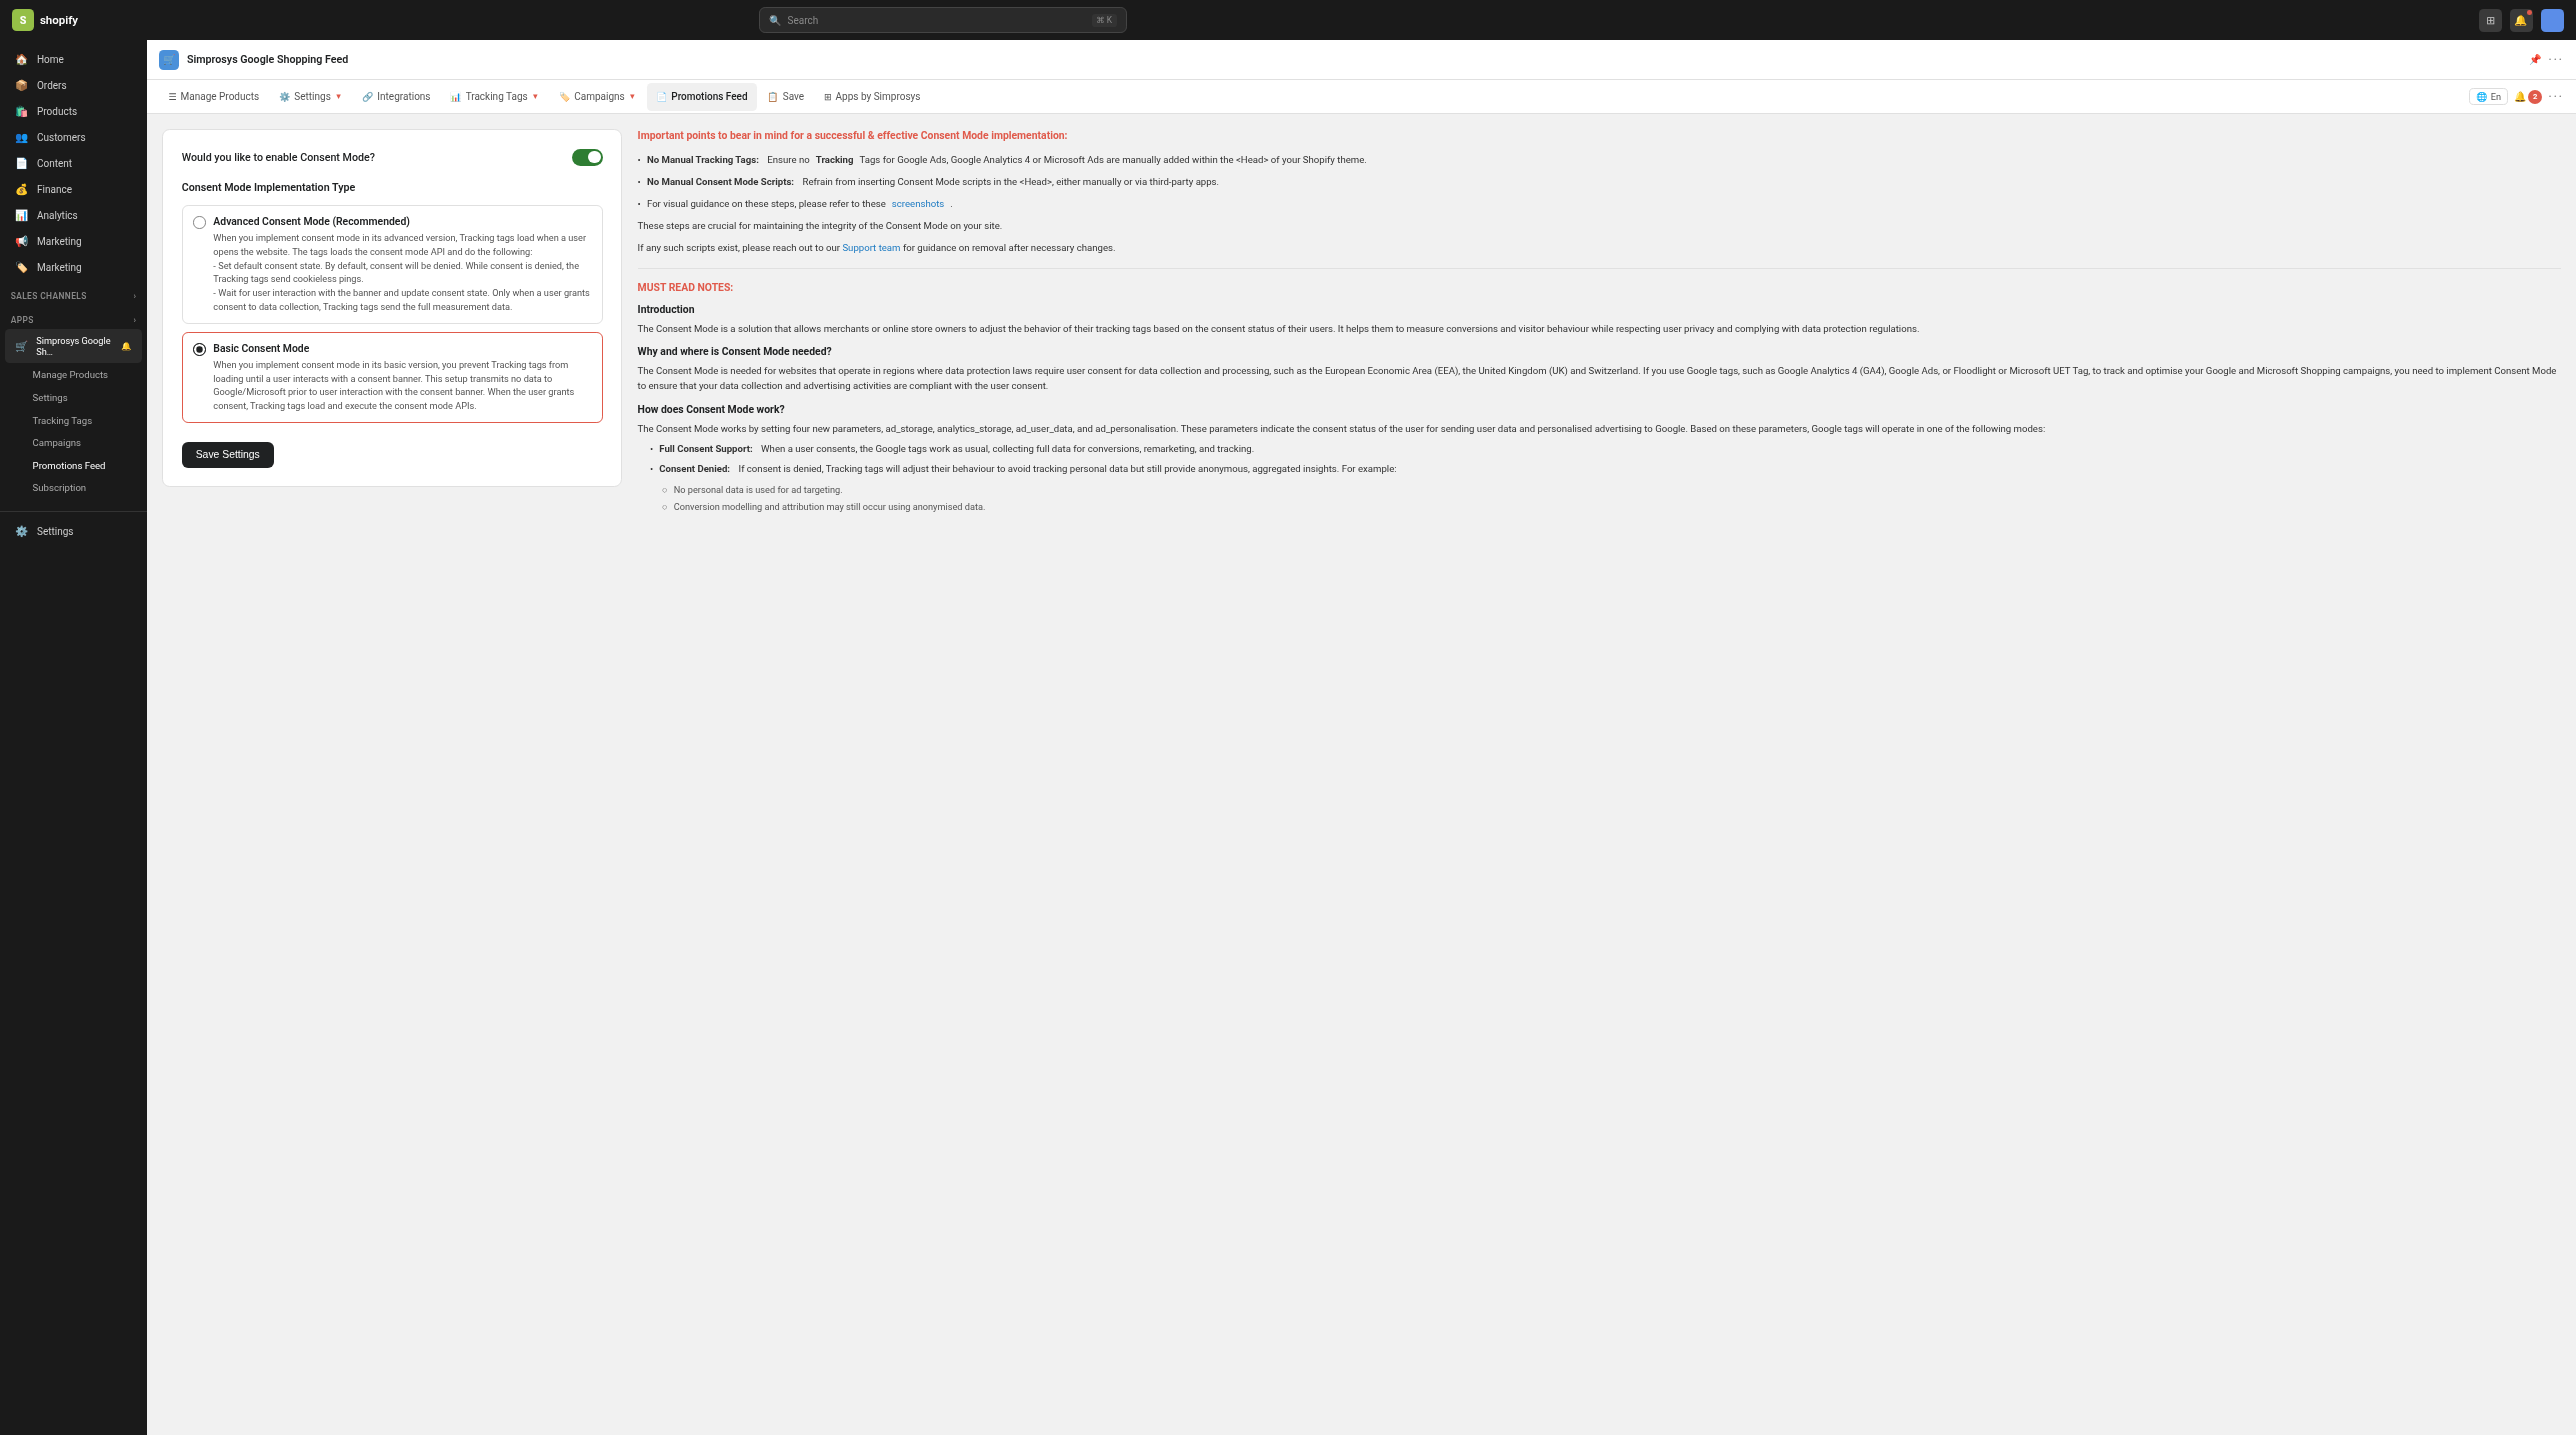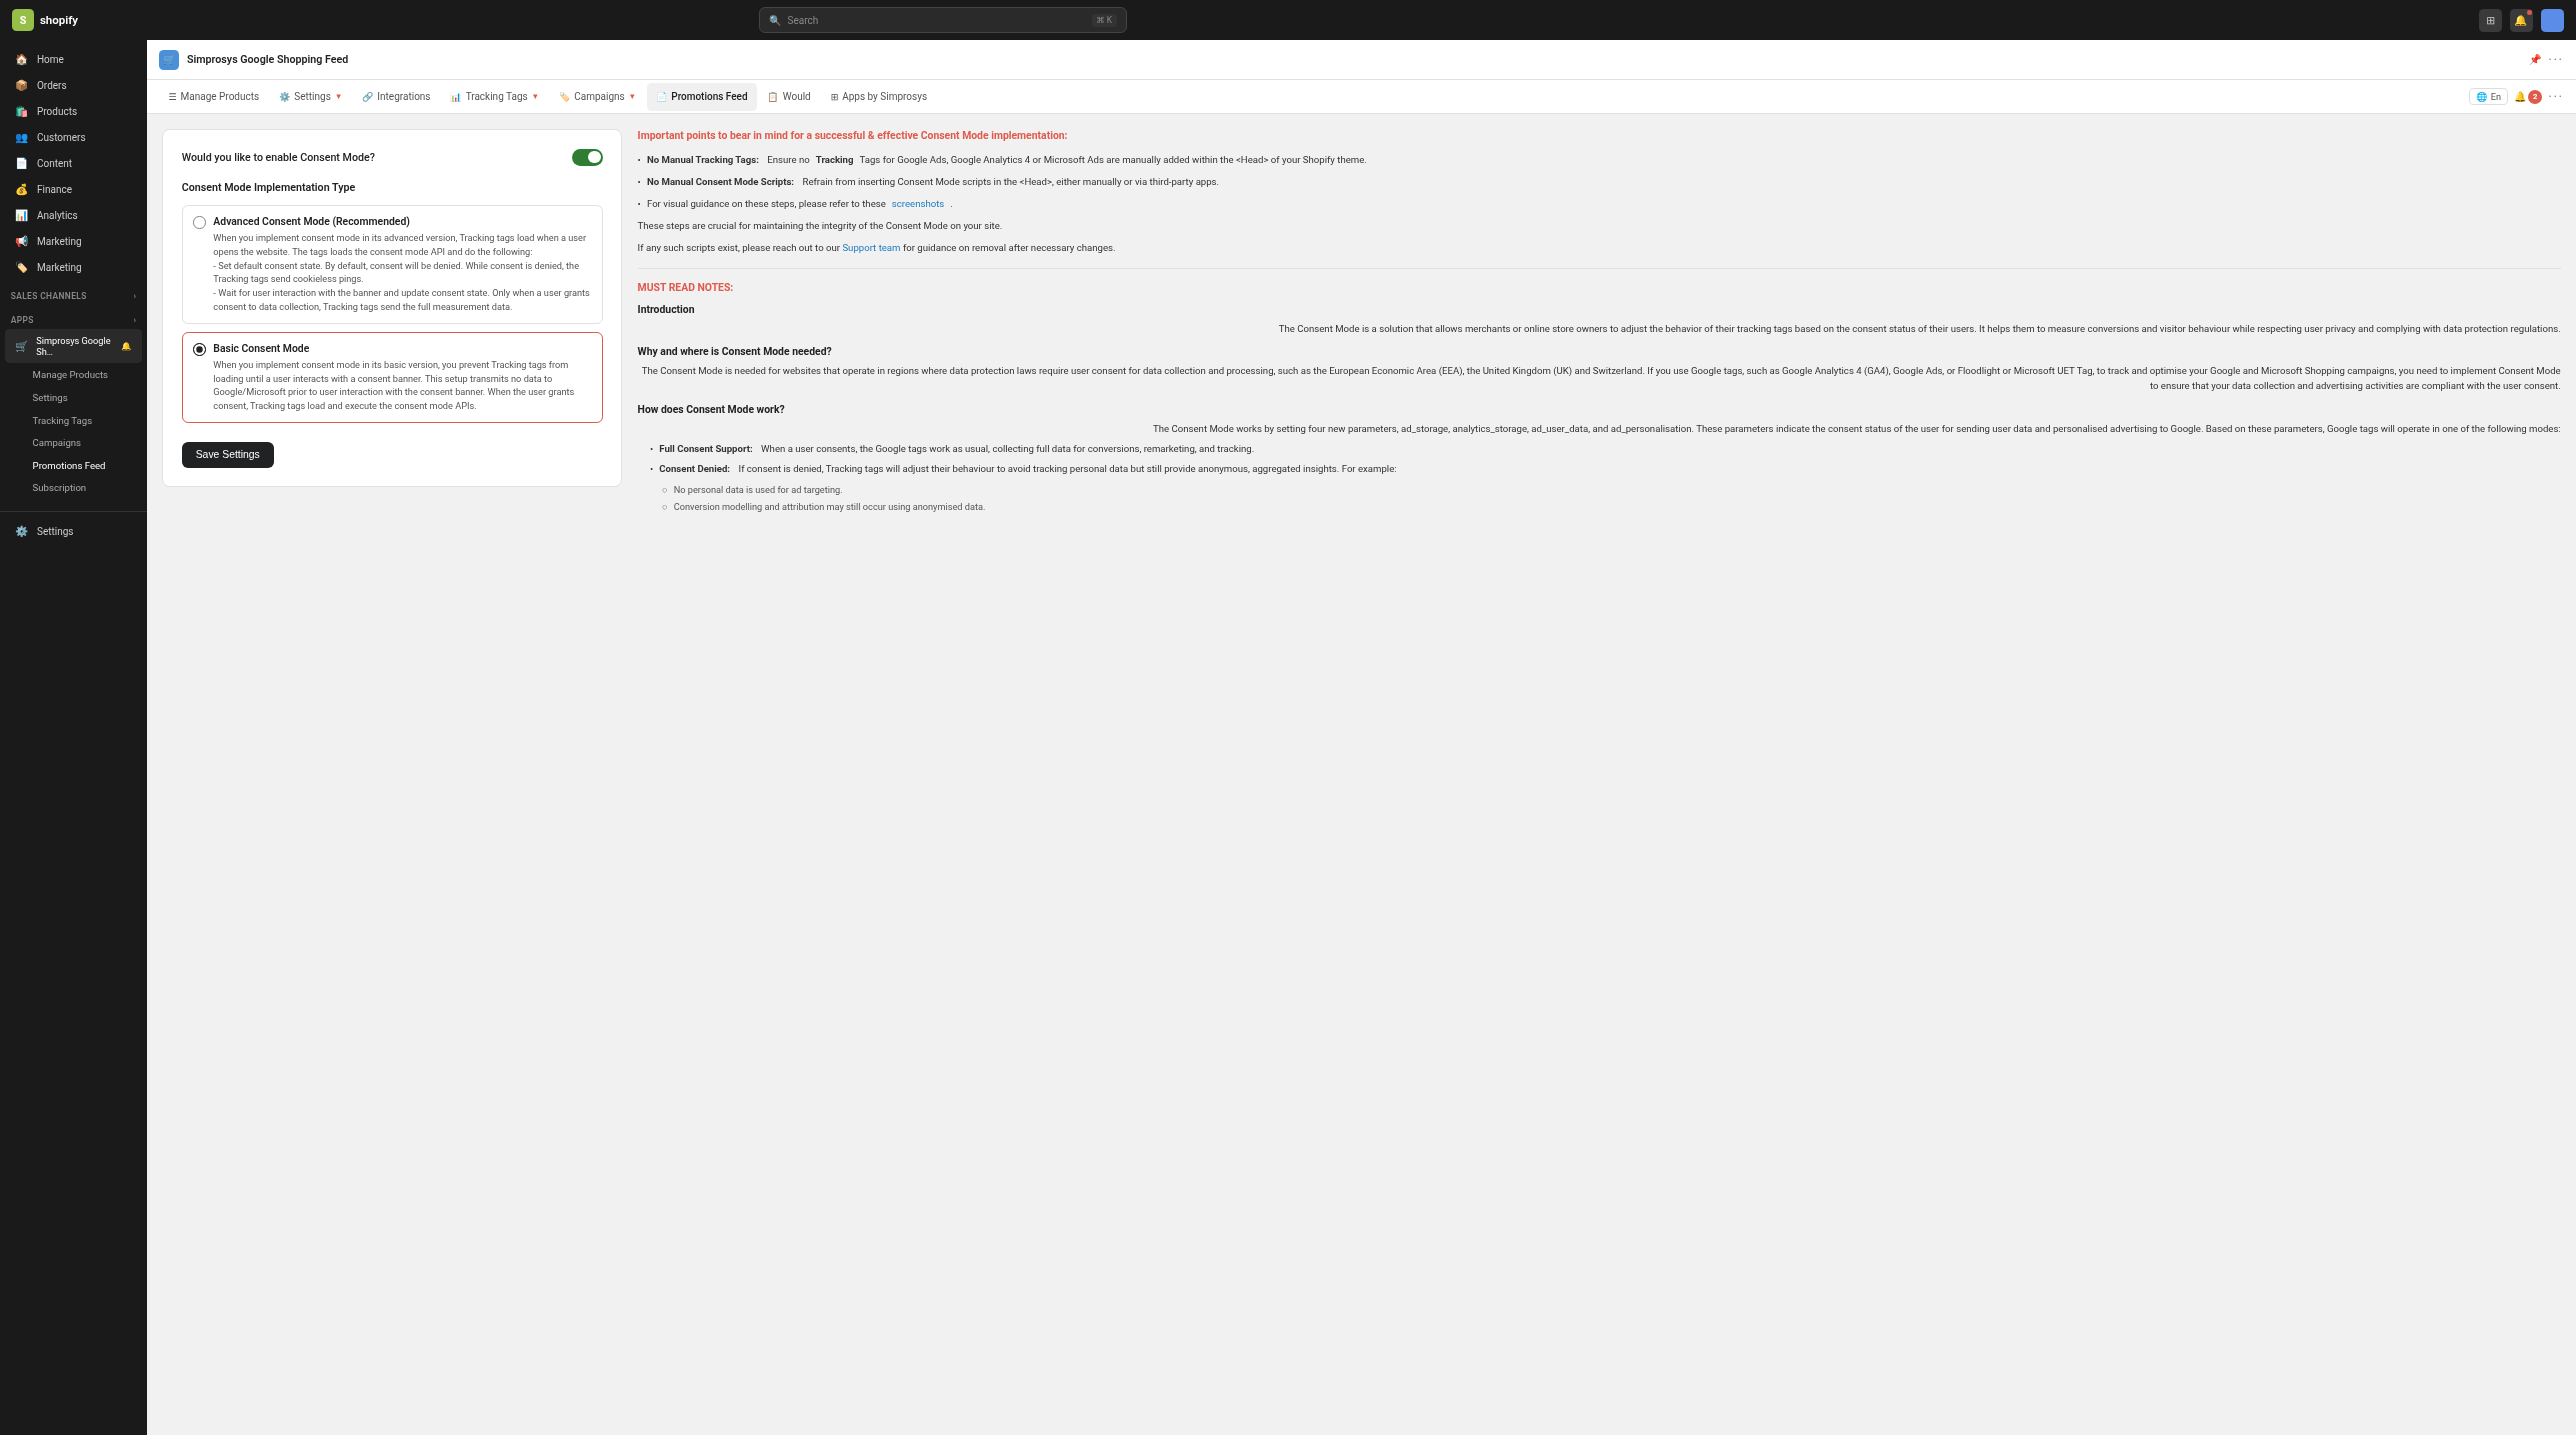--- a/index.html
+++ b/index.html
@@ -390,21 +390,20 @@
       font-weight: 700;
       color: #202223;
       margin-bottom: 4.6px;
       margin-top: 9.2px;
     }
     .info-body {
       font-size: 9.6px;
       color: #333;
       line-height: 1.6;
       margin-bottom: 6.1px;
-      text-align: right;
     }
     .info-sub-bullet {
       display: flex;
       gap: 6.1px;
       margin-bottom: 6.1px;
       font-size: 9.6px;
       color: #333;
       line-height: 1.5;
       padding-left: 12.3px;
     }
@@ -592,21 +591,21 @@
         <span class="tab-icon">🏷️</span>
         <span>Campaigns</span>
         <span class="tab-arrow">▼</span>
       </div>
       <div class="tab-item active">
         <span class="tab-icon">📄</span>
         <span>Promotions Feed</span>
       </div>
       <div class="tab-item">
         <span class="tab-icon">📋</span>
-        <span>Would</span>
+        <span>Save</span>
       </div>
       <div class="tab-item">
         <span class="tab-icon">⊞</span>
         <span>Apps by Simprosys</span>
       </div>
       <div class="tab-bar-right">
         <span style="display:flex;align-items:center;gap:3.1px;cursor:pointer;font-size:9.2px;color:#555;border:0.8px solid #ddd;padding:2.3px 6.1px;border-radius:4.6px;">
           🌐 <span>En</span>
         </span>
         <div style="display:flex;align-items:center;gap:1.5px;">

